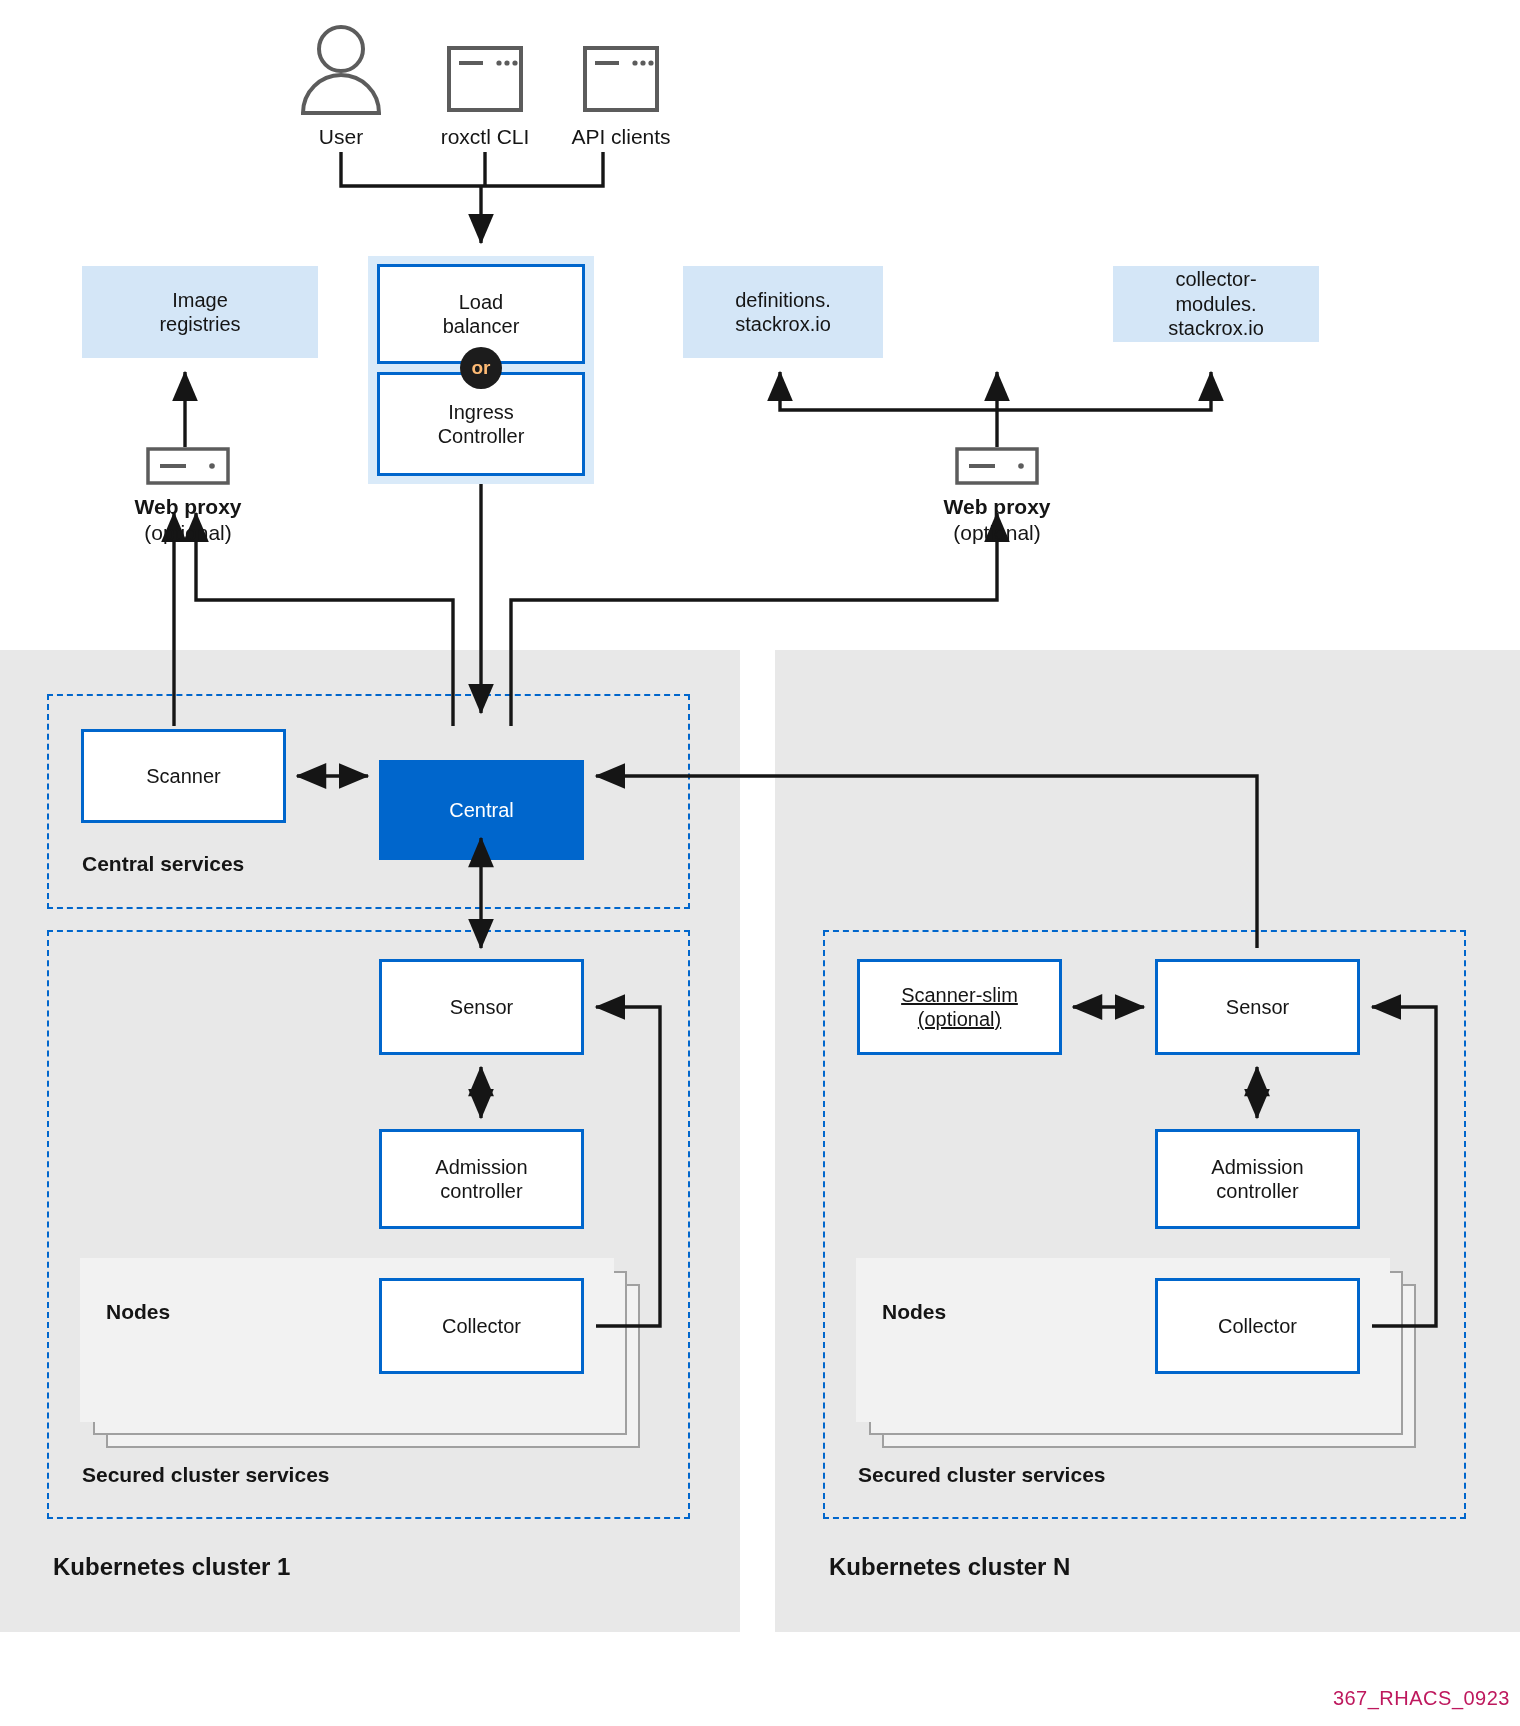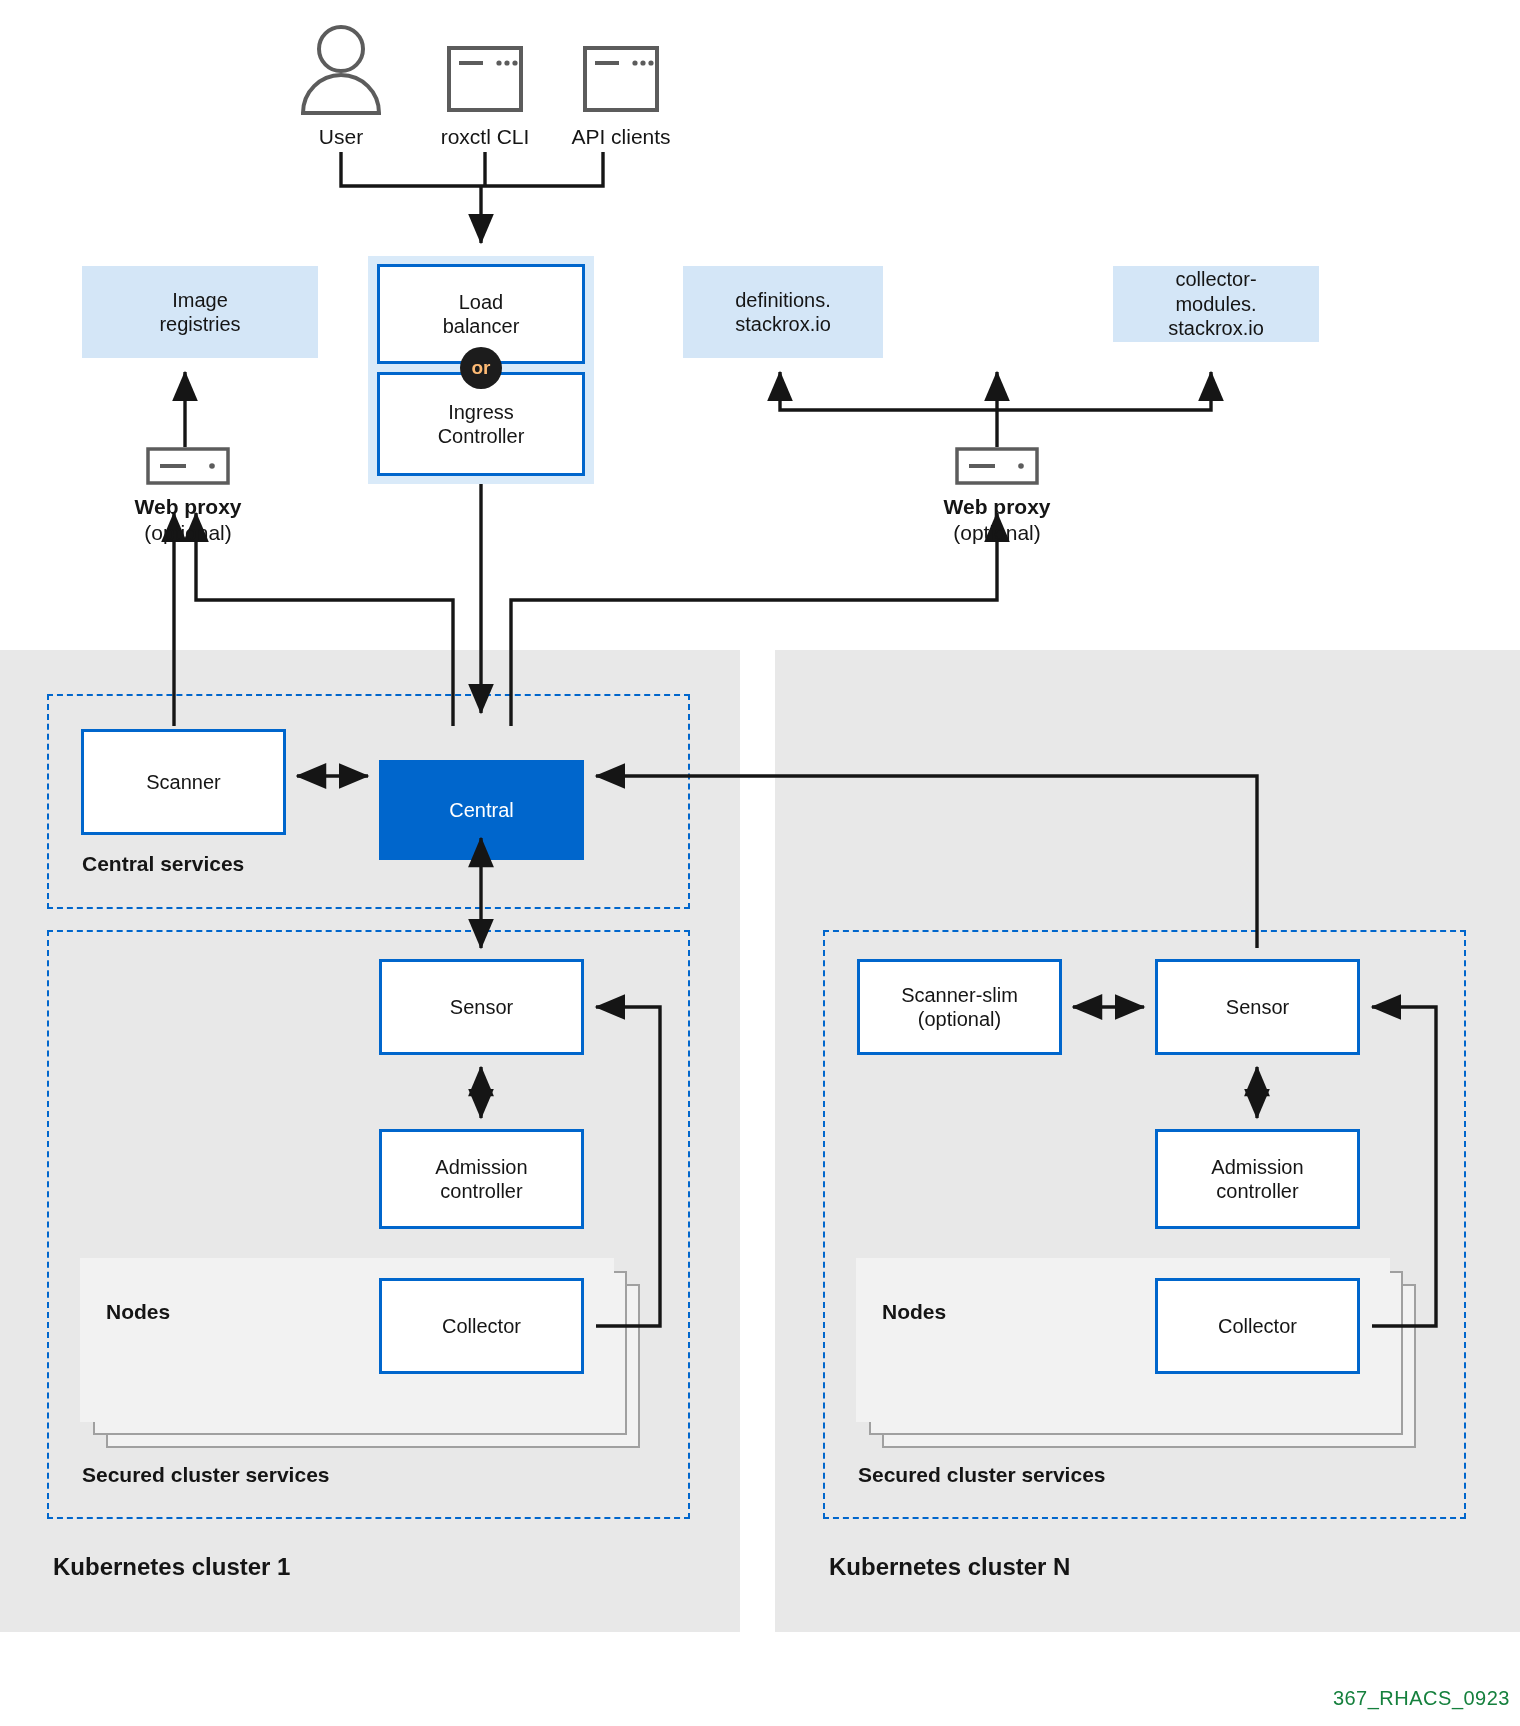--- a/index.html
+++ b/index.html
@@ -129,21 +129,21 @@
     line-height: 1.22;
     z-index: 6;
   }
   .proxy-label b { font-weight: bold; }
 
   .watermark {
     position: absolute;
     right: 10px;
     bottom: 16px;
     font-size: 20px;
-    color: #15803d;
+    color: #be185d;
     z-index: 9;
     letter-spacing: 0.5px;
     margin-left: 16px;
   }
 </style>
 </head>
 <body>
 
 <div id="canvas">
 
@@ -233,21 +233,21 @@
     <circle cx="66" cy="19" r="2.8" fill="#5c5c5c"></circle>
   </svg>
   <div class="proxy-label" style="left:897px; top:494px; width:200px;">
     <b>Web proxy</b><br>
     <span>(optional)</span>
   </div>
 
   <div class="abs dashed-zone" style="left:47px; top:694px; width:643px; height:215px;"></div>
   <div class="abs zone-label" style="left:82px; top:852px;">Central services</div>
 
-  <div class="abs box box-white" style="left:81px; top:729px; width:205px; height:106px;">
+  <div class="abs box box-white" style="left:81px; top:729px; width:205px; height:94px;">
     <span>Scanner</span>
   </div>
 
   <div class="abs box box-filled" style="left:379px; top:726px; width:205px; height:100px;margin-top:34px;">
     <span>Central</span>
   </div>
 
   <div class="abs dashed-zone" style="left:47px; top:930px; width:643px; height:589px;"></div>
   <div class="abs zone-label" style="left:82px; top:1463px;">Secured cluster services</div>
   <div class="abs zone-label" style="left:53px; top:1553px; font-size:24px;">Kubernetes cluster 1</div>
@@ -271,21 +271,21 @@
   </div>
 
   <div class="abs box box-white" style="left:379px; top:1278px; width:205px; height:96px;">
     <span>Collector</span>
   </div>
 
   <div class="abs dashed-zone" style="left:823px; top:930px; width:643px; height:589px;"></div>
   <div class="abs zone-label" style="left:858px; top:1463px;">Secured cluster services</div>
   <div class="abs zone-label" style="left:829px; top:1553px; font-size:24px;">Kubernetes cluster N</div>
 
-  <div class="abs box box-white" style="left:857px; top:959px; width:205px; height:96px;">
+  <div class="abs box box-white" style="left:857px; top:959px; width:205px; height:96px;text-decoration:underline;">
     <span>
       <span>Scanner-slim</span><br>
       <span>(optional)</span>
     </span>
   </div>
 
   <div class="abs box box-white" style="left:1155px; top:959px; width:205px; height:96px;">
     <span>Sensor</span>
   </div>
 

